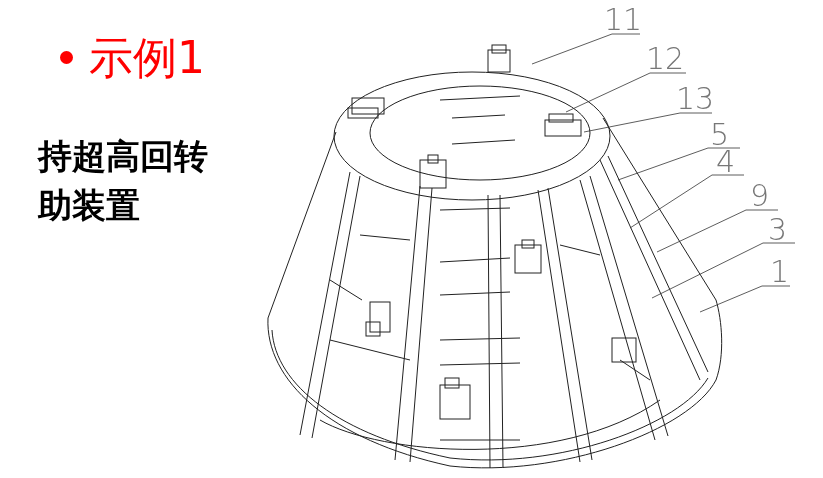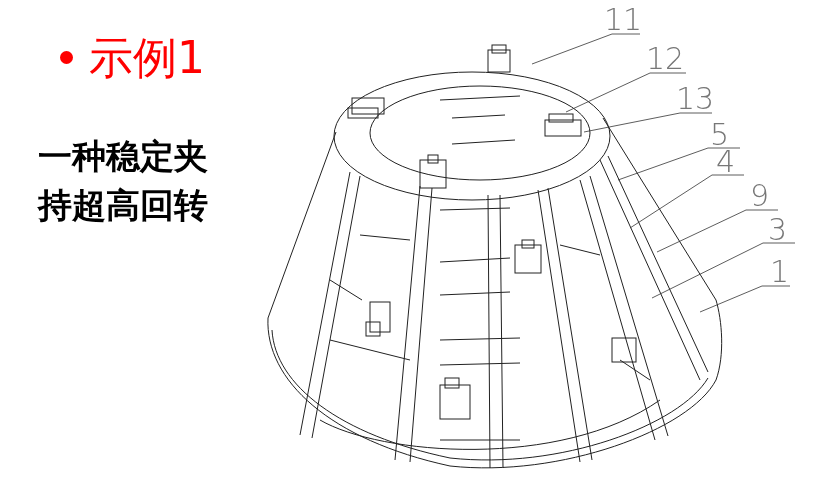--- a/index.html
+++ b/index.html
@@ -16,22 +16,22 @@
   .lbl { font-family:"DejaVu Sans", sans-serif; font-size:30px; fill:#777; font-weight:200; }
 </style>
 </head>
 <body>
 
 <div class="title">
   <span class="bullet"></span><span>示例1</span>
 </div>
 
 <div class="desc">
-  <div>一种稳定夹</div>
   <div>持超高回转</div>
+  <div>助装置</div>
 </div>
 
 <svg class="drawing" width="823" height="478" viewBox="0 0 823 478">
   <g fill="none" stroke="#222" stroke-width="1">
 
     <path d="M336 132 L268 318"></path>
     <path d="M603 118 L716 300"></path>
 
     <path d="M268 318 C265 380 330 440 450 466 C560 478 690 430 716 380 C725 355 722 320 716 300"></path>
     <path d="M272 330 C275 385 340 435 450 458 C560 470 680 425 708 378"></path>

